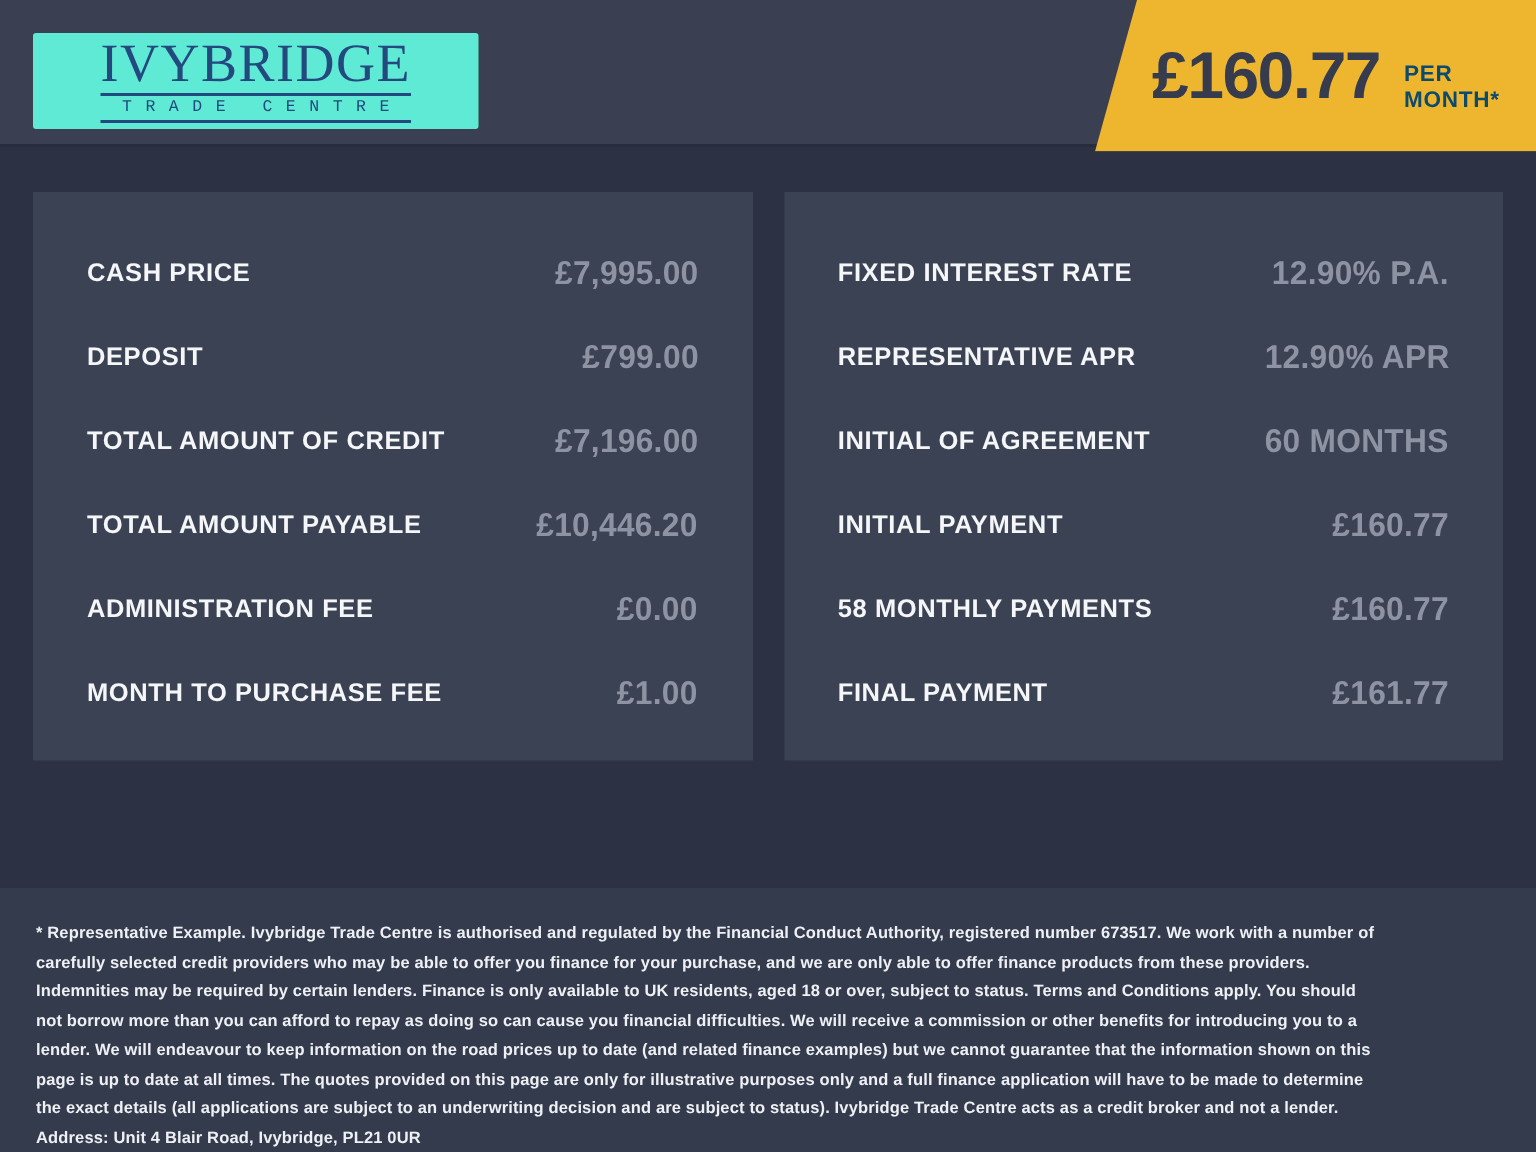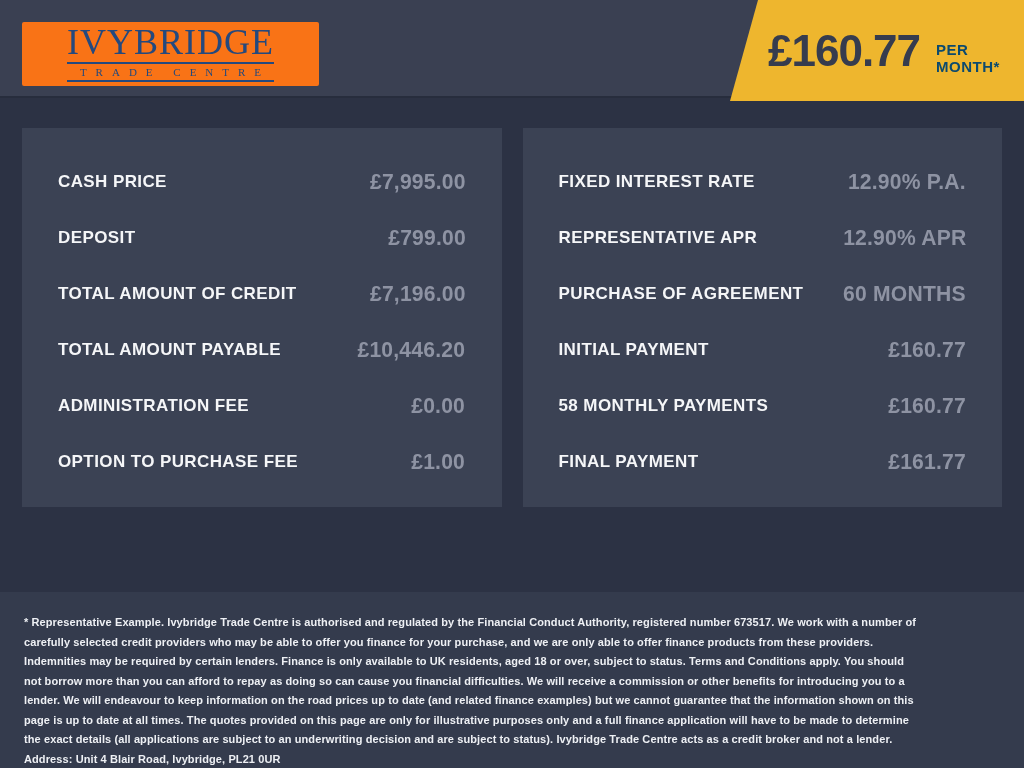--- a/index.html
+++ b/index.html
@@ -13,34 +13,34 @@
   
   .header {
     position: absolute; top: 0; left: 0;
     width: 1024px; height: 98px;
     background: #3a4052;
     border-bottom: 2px solid #272d3d;
   }
   .logo-box {
     position: absolute; left: 22px; top: 22px;
     width: 297px; height: 64px;
-    background: #f97316;
+    background: #5eead4;
     border-radius: 2px;
     display: flex; align-items: center; justify-content: center;
   }
   .logo-inner { display: flex; flex-direction: column; align-items: center; }
   .logo-main {
     font-family: "Liberation Serif", serif;
     font-size: 36px; line-height: 0.92;
     color: #24497e; letter-spacing: 1px; white-space: nowrap;
   }
   .logo-rule { width: 100%; height: 2px; background: #24497e; }
   .logo-rule.top { margin-top: 2px; }
   .logo-sub {
-    font-family: Liberation Serif, serif;
+    font-family: Liberation Mono, monospace;
     font-size: 11px; color: #24497e;
     letter-spacing: 9px; text-indent: 9px;
     margin: 2px 0 2px; white-space: nowrap;
   }
   .price-banner {
     position: absolute; top: 0; right: 0;
     width: 314px; height: 101px;
     background: #eeb62e;
     clip-path: polygon(48px 0, 100% 0, 100% 100%, 20px 100%);
     display: flex; align-items: center; justify-content: flex-start;
@@ -139,36 +139,36 @@
         </div>
         <div class="finance-row">
           <span class="finance-label">TOTAL AMOUNT PAYABLE</span>
           <span class="finance-value">£10,446.20</span>
         </div>
         <div class="finance-row">
           <span class="finance-label">ADMINISTRATION FEE</span>
           <span class="finance-value">£0.00</span>
         </div>
         <div class="finance-row">
-          <span class="finance-label">OPTION TO PURCHASE FEE</span>
+          <span class="finance-label">MONTH TO PURCHASE FEE</span>
           <span class="finance-value">£1.00</span>
         </div>
       </div>
 
       <div class="panel">
         <div class="finance-row">
           <span class="finance-label">FIXED INTEREST RATE</span>
           <span class="finance-value">12.90% P.A.</span>
         </div>
         <div class="finance-row">
           <span class="finance-label">REPRESENTATIVE APR</span>
           <span class="finance-value">12.90% APR</span>
         </div>
         <div class="finance-row">
-          <span class="finance-label">PURCHASE OF AGREEMENT</span>
+          <span class="finance-label">INITIAL OF AGREEMENT</span>
           <span class="finance-value">60 MONTHS</span>
         </div>
         <div class="finance-row">
           <span class="finance-label">INITIAL PAYMENT</span>
           <span class="finance-value">£160.77</span>
         </div>
         <div class="finance-row">
           <span class="finance-label">58 MONTHLY PAYMENTS</span>
           <span class="finance-value">£160.77</span>
         </div>

